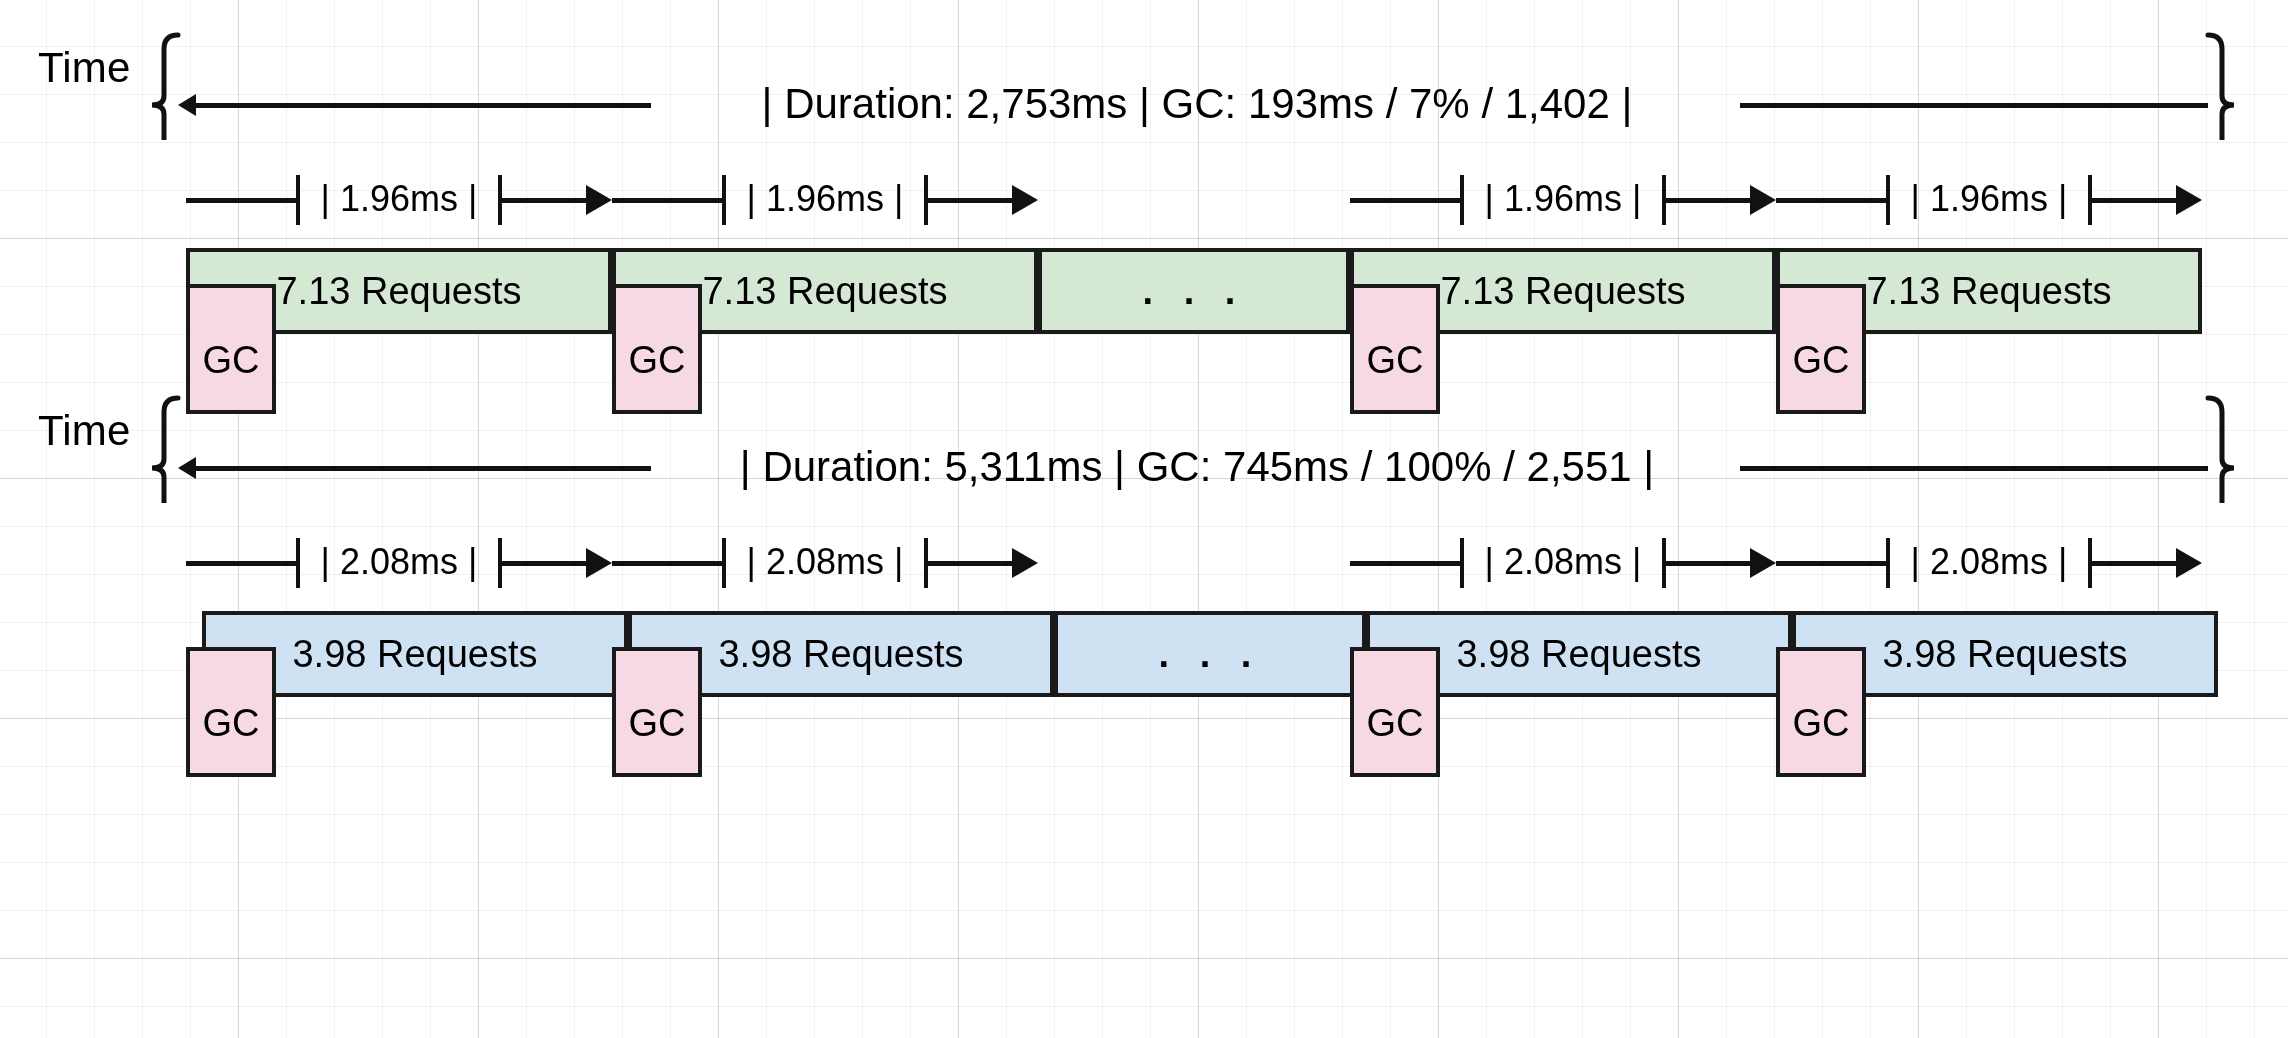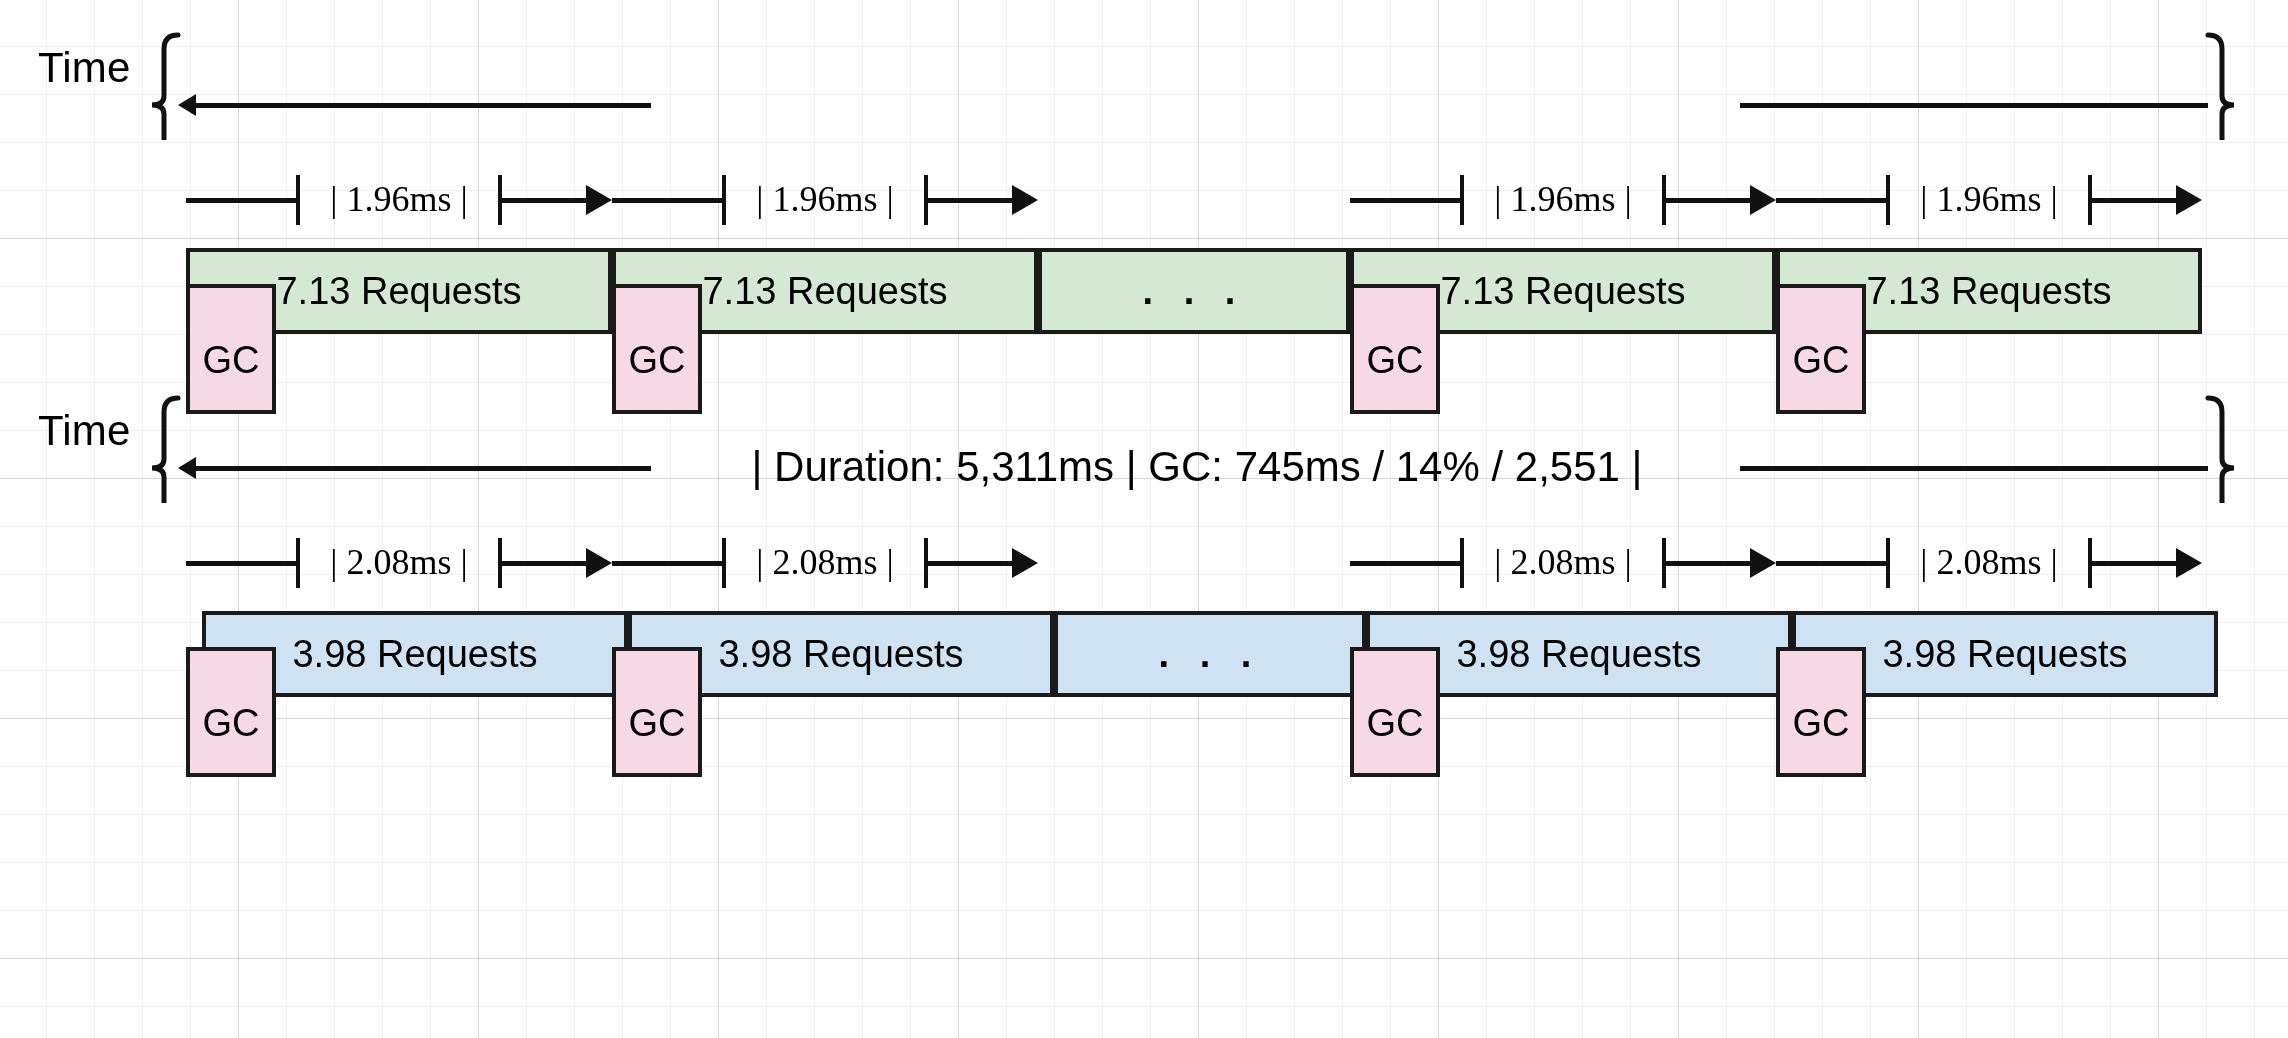--- a/index.html
+++ b/index.html
@@ -84,21 +84,21 @@
     width: 1100px;
     text-align: center;
     font-size: 42px;
     line-height: 52px;
     white-space: nowrap;
   }
 
   
   .tick-row { position: absolute; left: 0; width: 2288px; height: 62px; }
 
-  .tick-seg { position: absolute; top: 0; height: 62px; font-family: Liberation Serif, serif; }
+  .tick-seg { position: absolute; top: 0; height: 62px; }
   .tick-line {
     position: absolute;
     top: 28px;
     height: 5px;
     background: #111111;
   }
   .tick-bar {
     position: absolute;
     top: 5px;
     width: 4px;
@@ -170,20 +170,21 @@
       <svg class="brace-svg" width="2288" height="140">
         <path d="M 178 35 Q 164 35 164 49 L 164 96 Q 164 105 152 105 Q 164 105 164 114 L 164 161 Q 164 175 178 175" fill="none" stroke="#111111" stroke-width="5" stroke-linecap="round"></path>
       </svg>
       <svg class="brace-svg" width="2288" height="140">
         <path d="M 2208 35 Q 2222 35 2222 49 L 2222 96 Q 2222 105 2234 105 Q 2222 105 2222 114 L 2222 161 Q 2222 175 2208 175" fill="none" stroke="#111111" stroke-width="5" stroke-linecap="round"></path>
       </svg>
 
       <div class="duration-arrow-left"></div>
       <div class="duration-line-left"></div>
       <div class="duration-line-right"></div>
+      <div class="duration-text">| Duration: 2,753ms | GC: 193ms / 7% / 1,402 |</div>
     </div>
 
     <div class="tick-row" style="top:170px;">
 
       <div class="tick-seg" style="left:186px;width:426px;">
         <div class="tick-line" style="left:0px;width:110px;"></div>
         <div class="tick-bar" style="left:110px;"></div>
         <div class="tick-text" style="left:110px;width:206px;">| 1.96ms |</div>
         <div class="tick-bar" style="left:312px;"></div>
         <div class="tick-line" style="left:316px;width:86px;"></div>
@@ -242,21 +243,21 @@
       <svg class="brace-svg" width="2288" height="140">
         <path d="M 178 35 Q 164 35 164 49 L 164 96 Q 164 105 152 105 Q 164 105 164 114 L 164 161 Q 164 175 178 175" fill="none" stroke="#111111" stroke-width="5" stroke-linecap="round"></path>
       </svg>
       <svg class="brace-svg" width="2288" height="140">
         <path d="M 2208 35 Q 2222 35 2222 49 L 2222 96 Q 2222 105 2234 105 Q 2222 105 2222 114 L 2222 161 Q 2222 175 2208 175" fill="none" stroke="#111111" stroke-width="5" stroke-linecap="round"></path>
       </svg>
 
       <div class="duration-arrow-left"></div>
       <div class="duration-line-left"></div>
       <div class="duration-line-right"></div>
-      <div class="duration-text">| Duration: 5,311ms | GC: 745ms / 14% / 2,551 |</div>
+      <div class="duration-text">| Duration: 5,311ms | GC: 745ms / 100% / 2,551 |</div>
     </div>
 
     <div class="tick-row" style="top:170px;">
       <div class="tick-seg" style="left:186px;width:426px;">
         <div class="tick-line" style="left:0px;width:110px;"></div>
         <div class="tick-bar" style="left:110px;"></div>
         <div class="tick-text" style="left:110px;width:206px;">| 2.08ms |</div>
         <div class="tick-bar" style="left:312px;"></div>
         <div class="tick-line" style="left:316px;width:86px;"></div>
         <div class="tick-arrow" style="left:400px;"></div>

